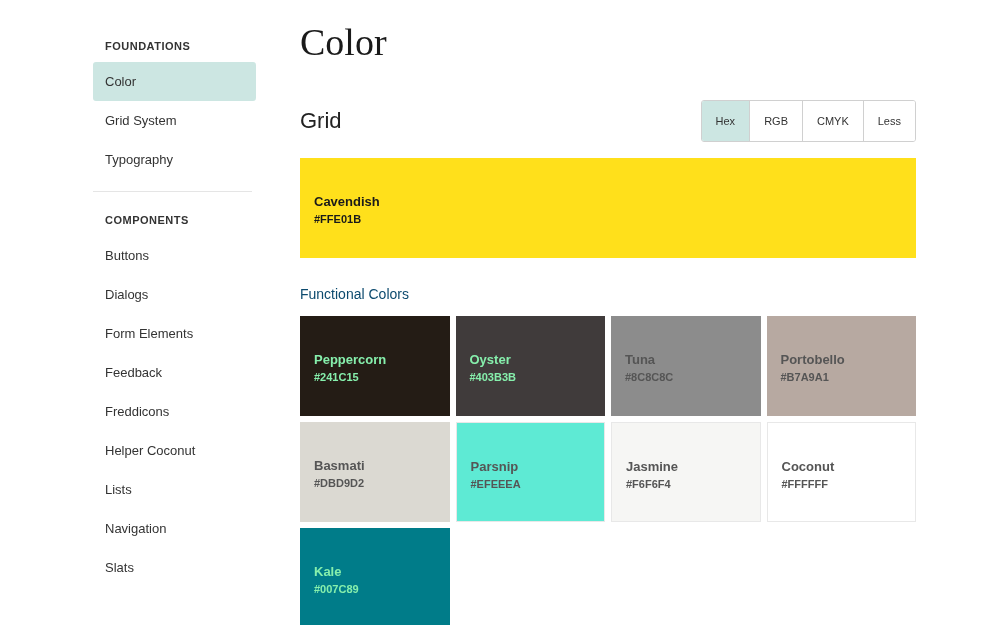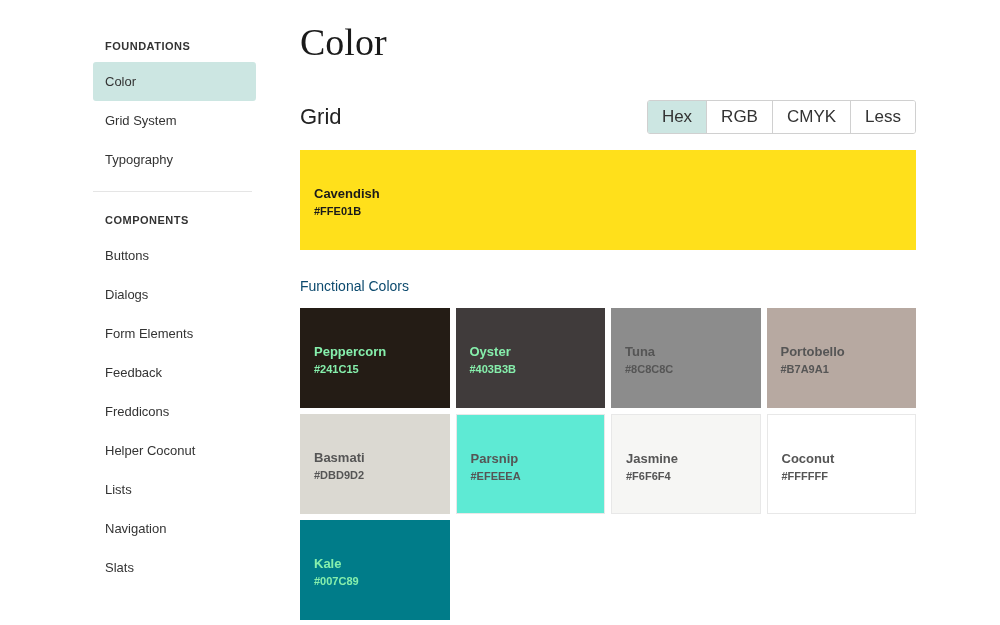--- a/index.html
+++ b/index.html
@@ -72,22 +72,22 @@
       margin-bottom: 14px;
       margin-top: 28px;
     }
     .format-tabs {
       display: flex;
       border: 1px solid #d0d0d0;
       border-radius: 3px;
       overflow: hidden;
     }
     .format-tab {
-      font-size: 17px;
-      padding: 6px 14px;
+      font-size: 11px;
+      padding: 14px 14px;
       cursor: pointer;
       border-right: 1px solid #d0d0d0;
       background: #fff;
       color: #333;
     }
     .format-tab:last-child { border-right: none; }
     .format-tab.active { background: #cce6e2; }
     .swatch-big {
       width: 100%;
       padding: 36px 30px 14px 14px;

